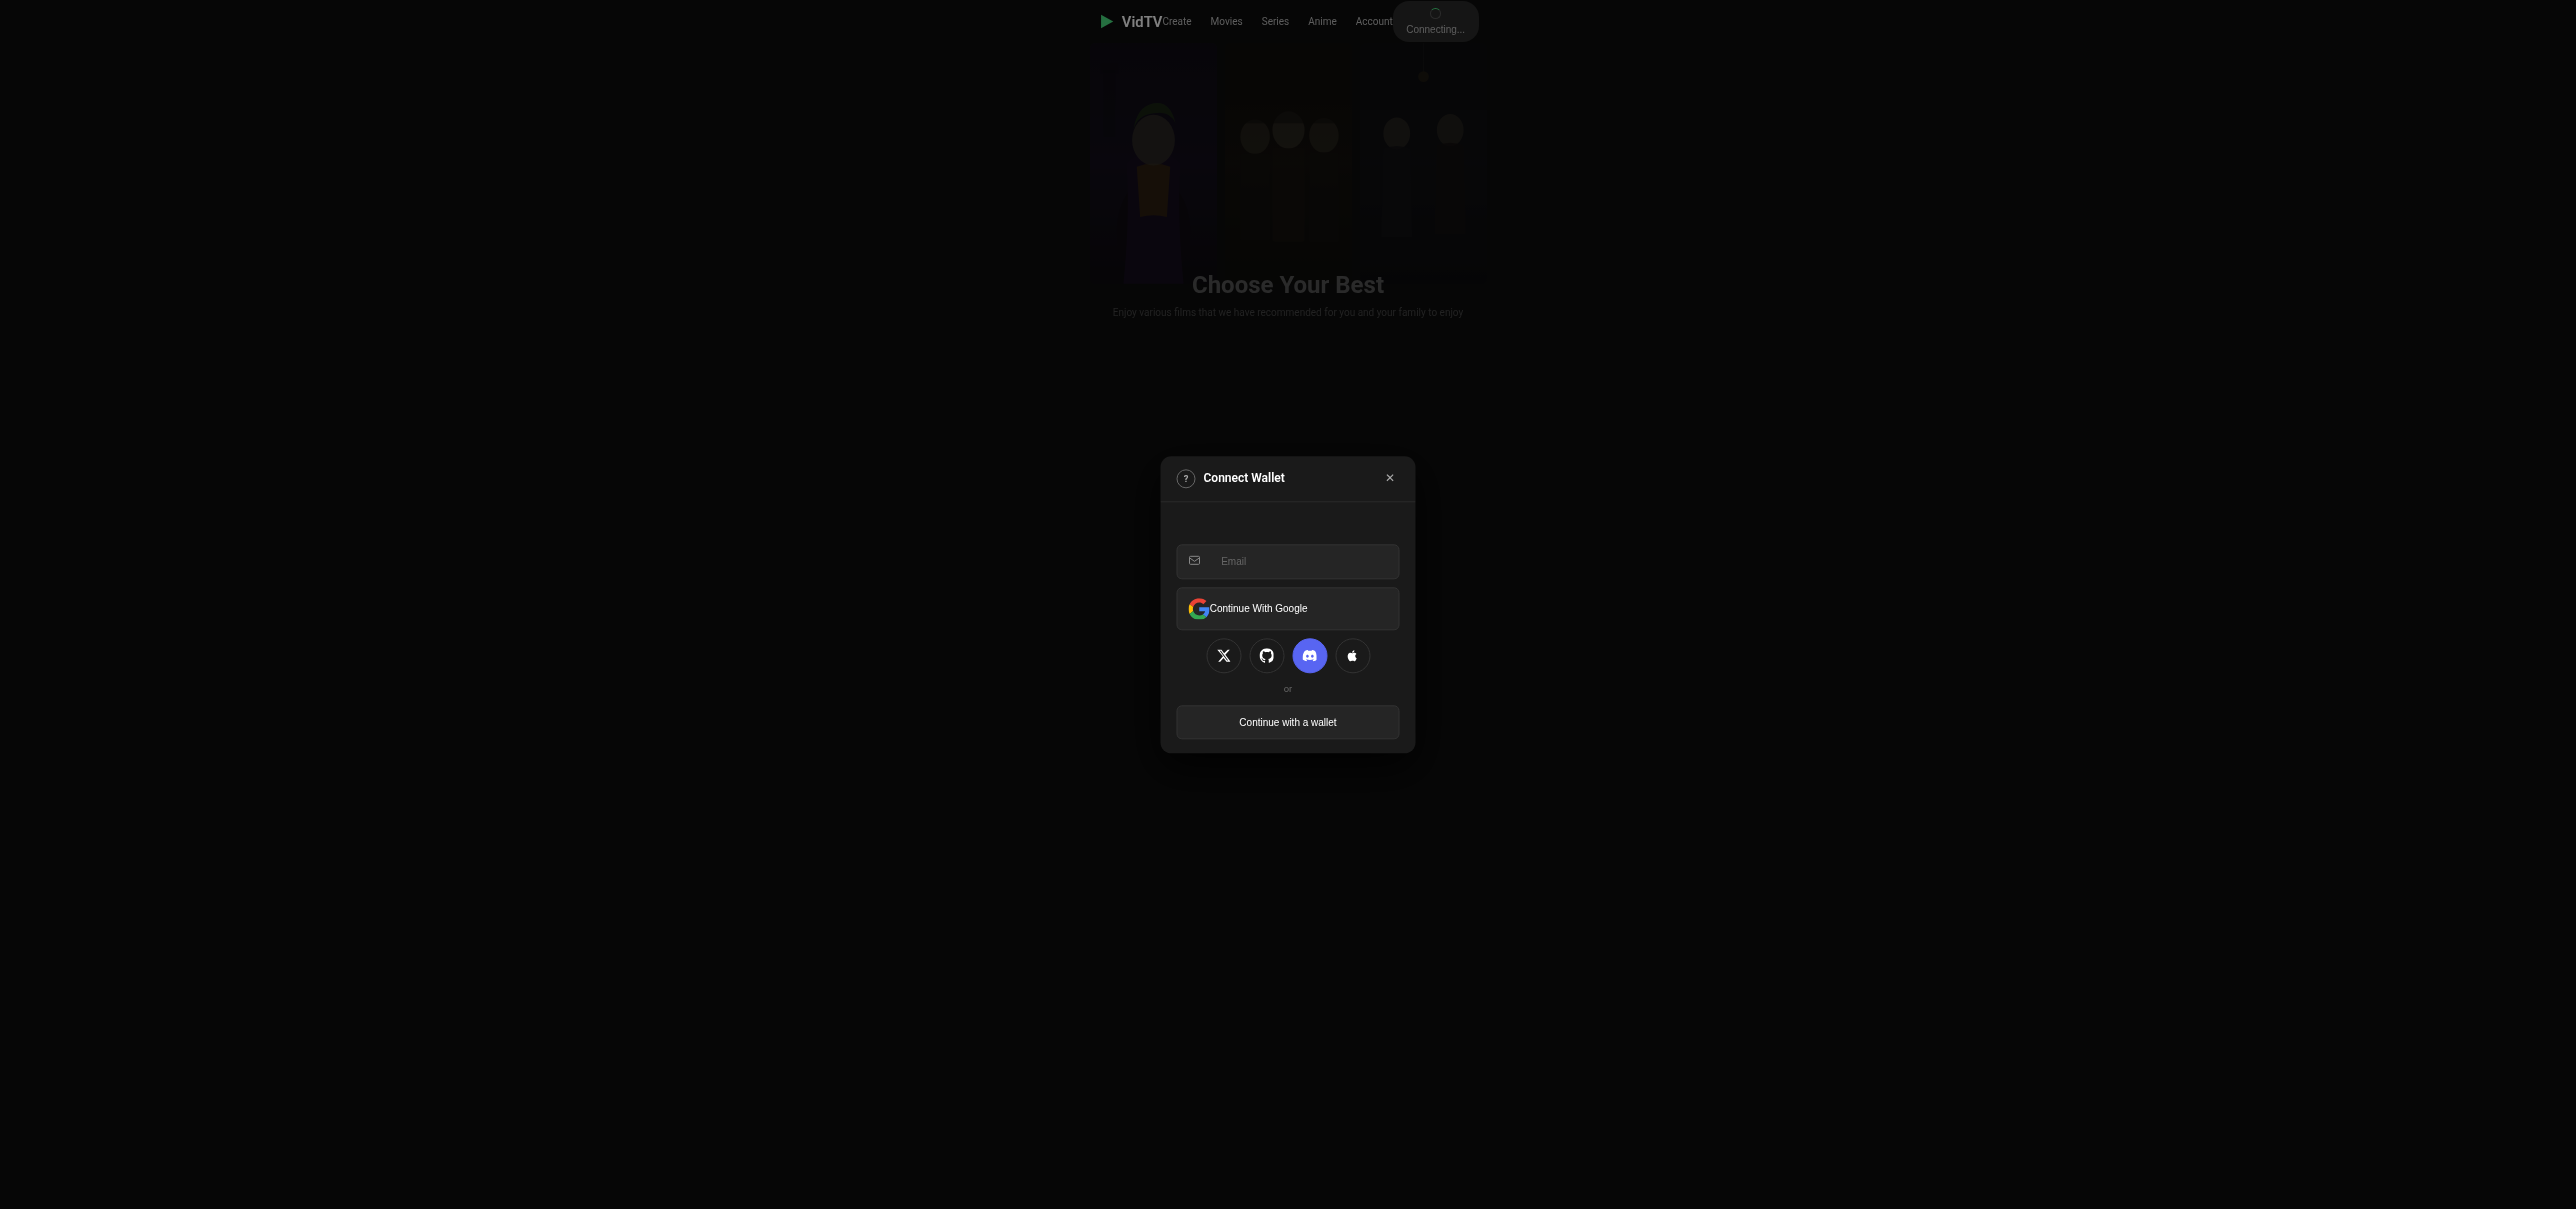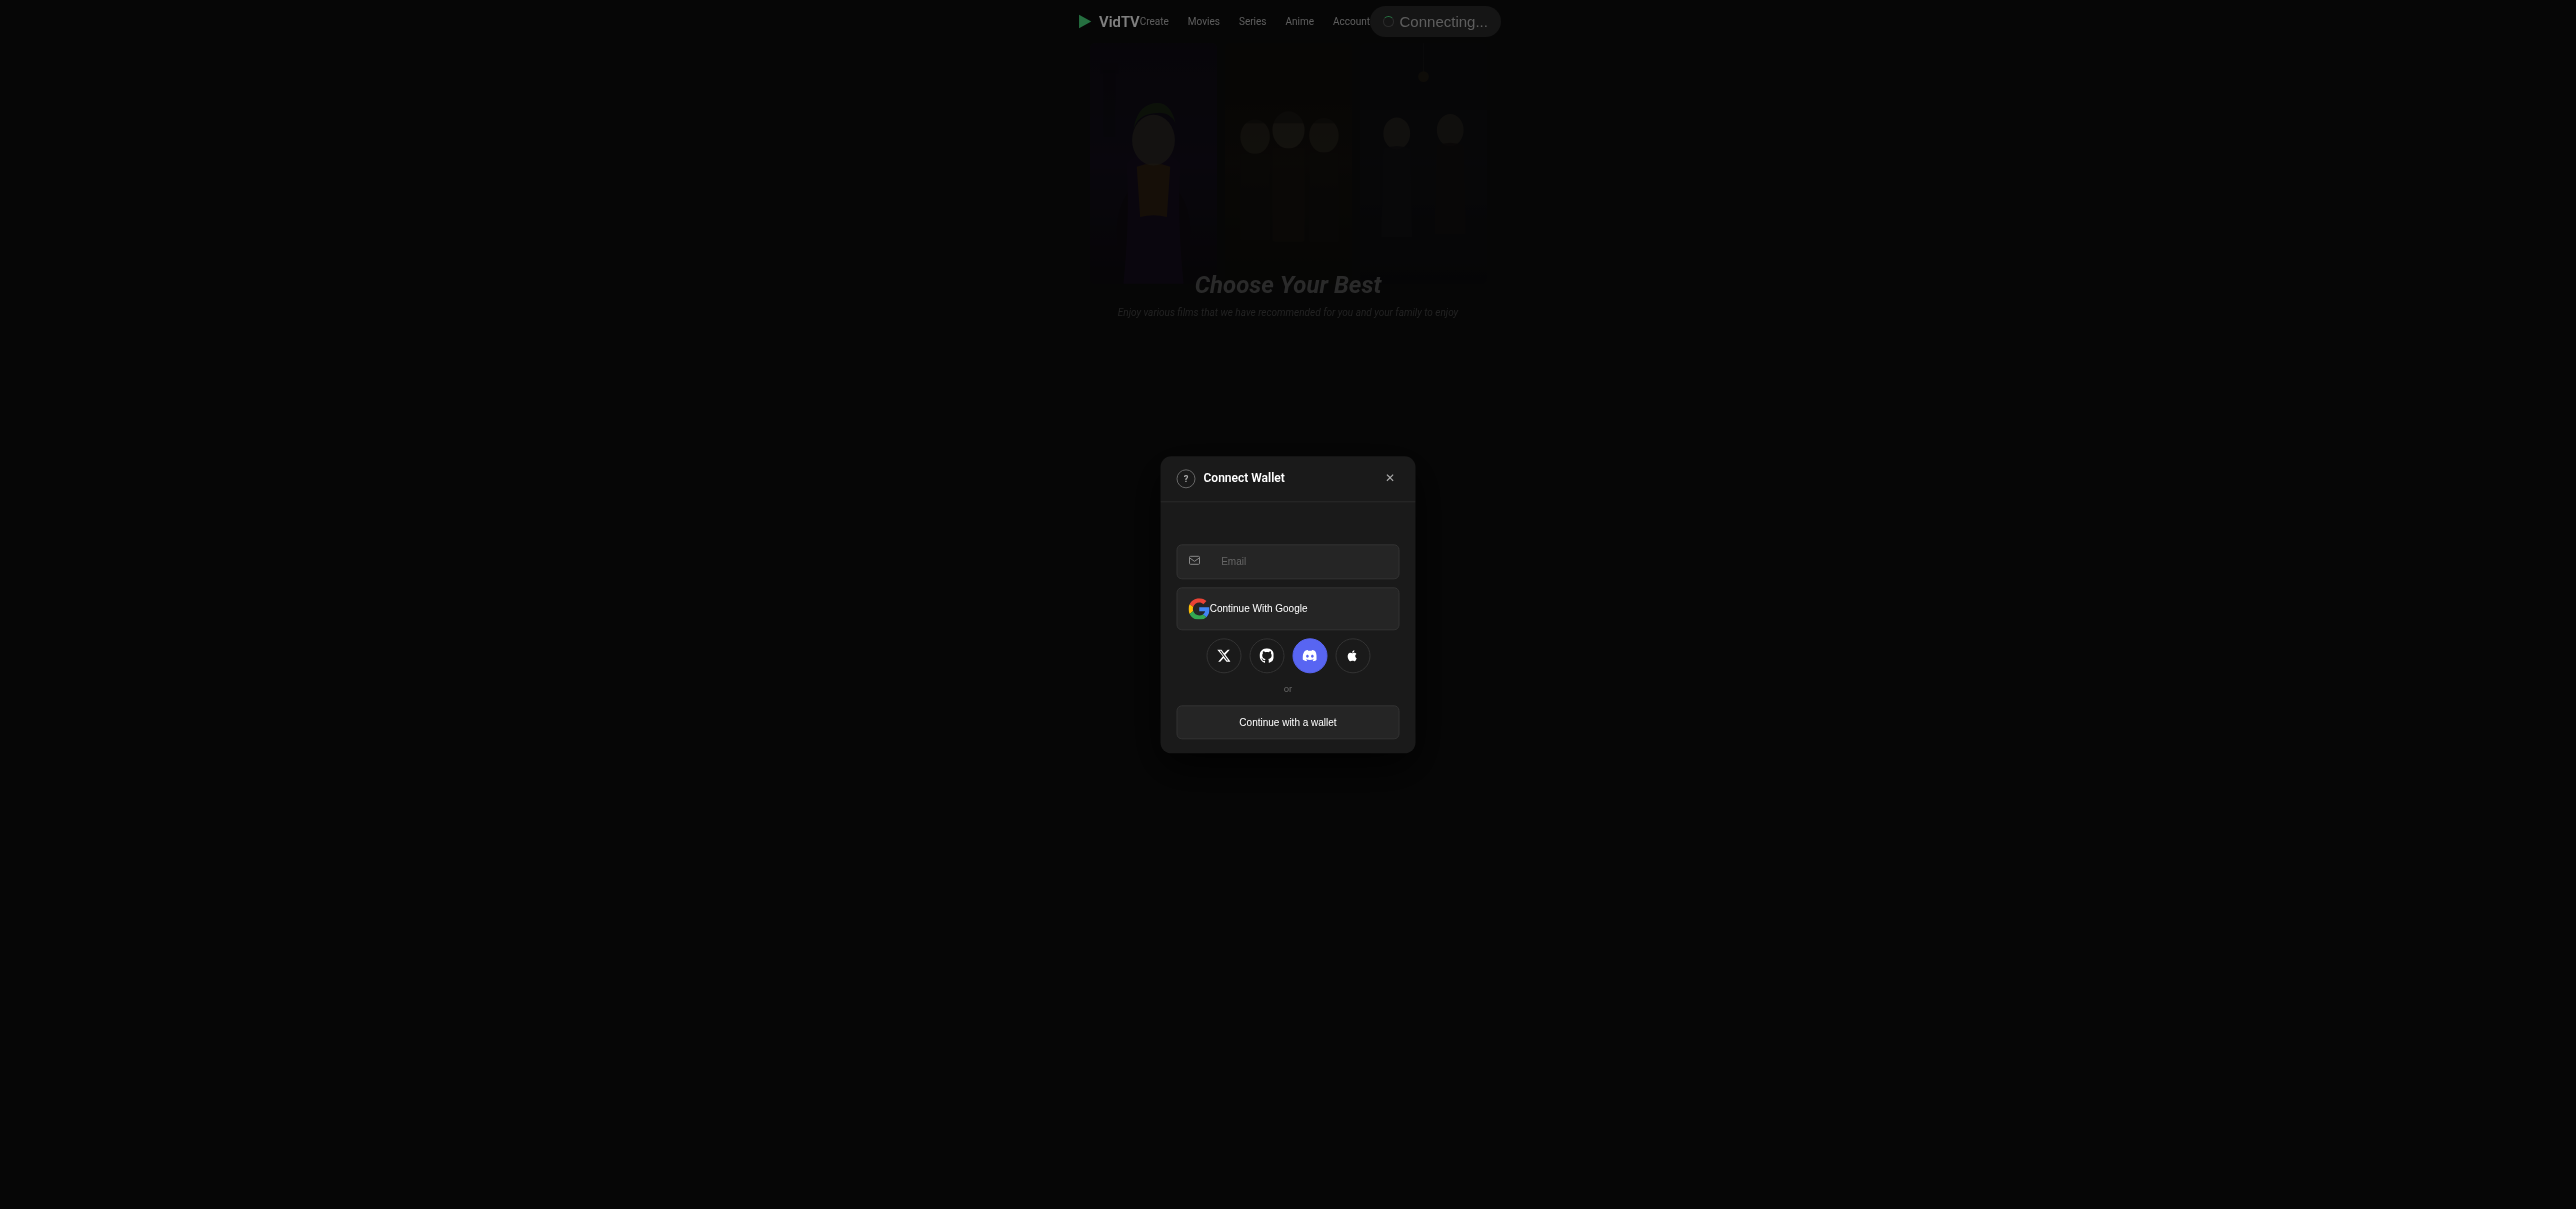--- a/index.html
+++ b/index.html
@@ -61,22 +61,23 @@
 
     .connecting-btn {
       display: flex;
       align-items: center;
       gap: 5.4px;
       background-color: #2a2a2a;
       border: none;
       border-radius: 16px;
       padding: 6.7px 13.4px;
       color: #bbbbbb;
-      font-size: 15px;
-      cursor: pointer;
+      font-size: 10px;
+      cursor: pointer;
+      flex-direction: column;
     }
 
     .connecting-spinner {
       width: 10.7px;
       height: 10.7px;
       border: 1.3px solid #555;
       border-top: 1.3px solid #4ade80;
       border-radius: 50%;
       animation: spin 1s linear infinite;
     }
@@ -278,21 +279,20 @@
       width: 100%;
       color: #ffffff;
       font-size: 10px;
       font-weight: 400;
     }
 
     
     .bottom-section {
       text-align: center;
       padding: 40px 27px 27px;
-      font-style: italic;
     }
 
     .bottom-title {
       font-size: 24px;
       font-weight: 700;
       color: #555;
       margin-bottom: 8px;
     }
 
     .bottom-subtitle {

